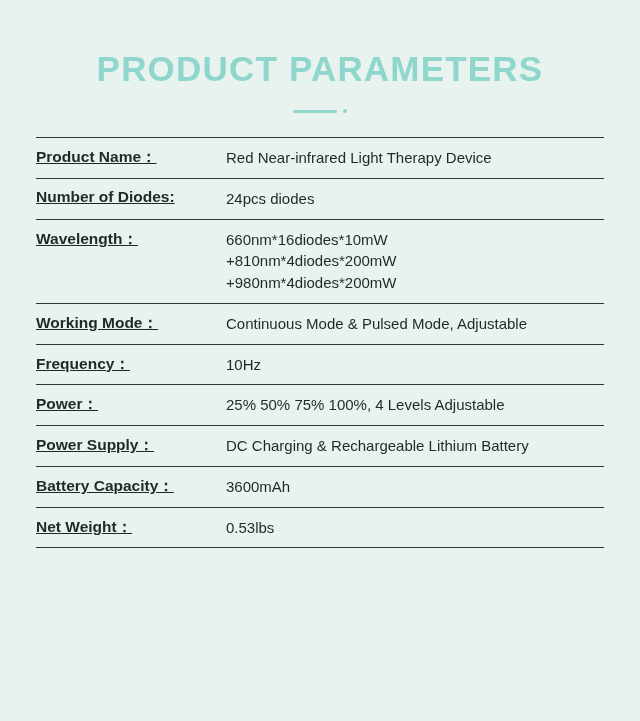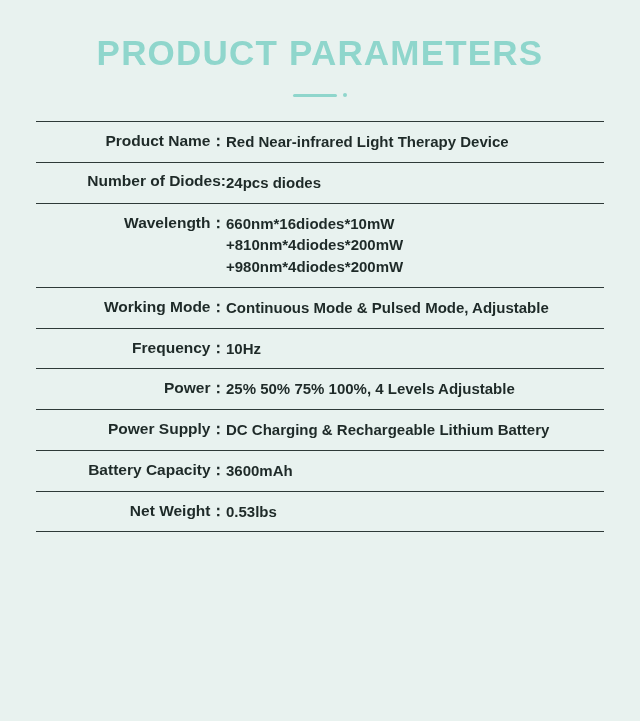--- a/index.html
+++ b/index.html
@@ -11,21 +11,21 @@
     height: 721px;
     background: #e8f2ef;
     font-family: "Liberation Sans", sans-serif;
     overflow: hidden;
   }
   .page {
     position: relative;
     width: 640px;
     height: 721px;
     box-sizing: border-box;
-    padding: 0 36px;
+    padding: 16px 36px;
     border-radius: 23px;
   }
   .title {
     text-align: center;
     font-size: 35px;
     font-weight: bold;
     letter-spacing: 1.2px;
     color: #8fd6cc;
     margin: 0;
     padding-top: 33px;
@@ -66,27 +66,28 @@
   }
   table.spec td {
     padding: 9px 0 9px 0;
     vertical-align: top;
     color: #1e2a28;
   }
   td.label {
     width: 190px;
     font-size: 15.5px;
     font-weight: bold;
-    text-align: right;
+    text-align: left;
     padding-right: 6px;
     white-space: nowrap;
+    text-decoration: underline;
   }
   td.value {
     font-size: 15px;
-    font-weight: bold;
+    font-weight: normal;
     padding-left: 6px;
   }
   .value-line {
     display: block;
     line-height: 1.45;
   }
 </style>
 </head>
 <body>
 

